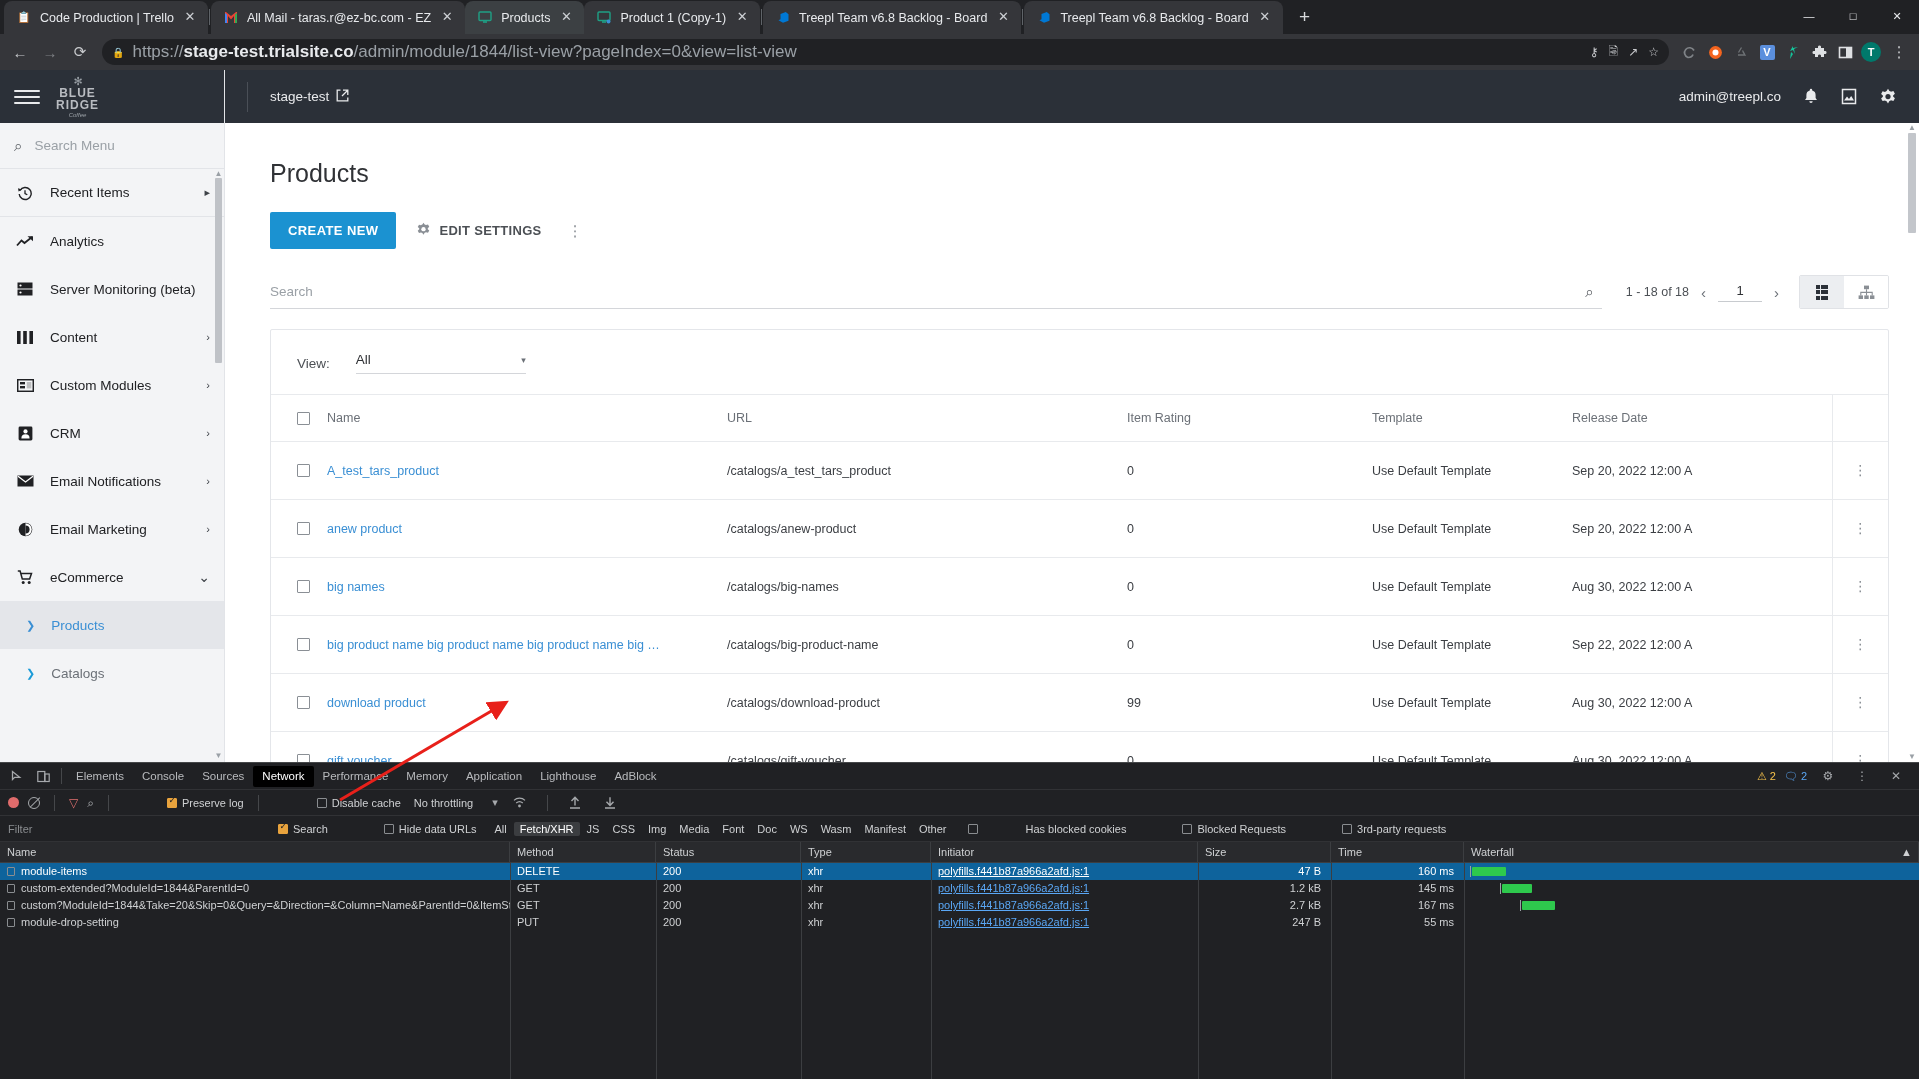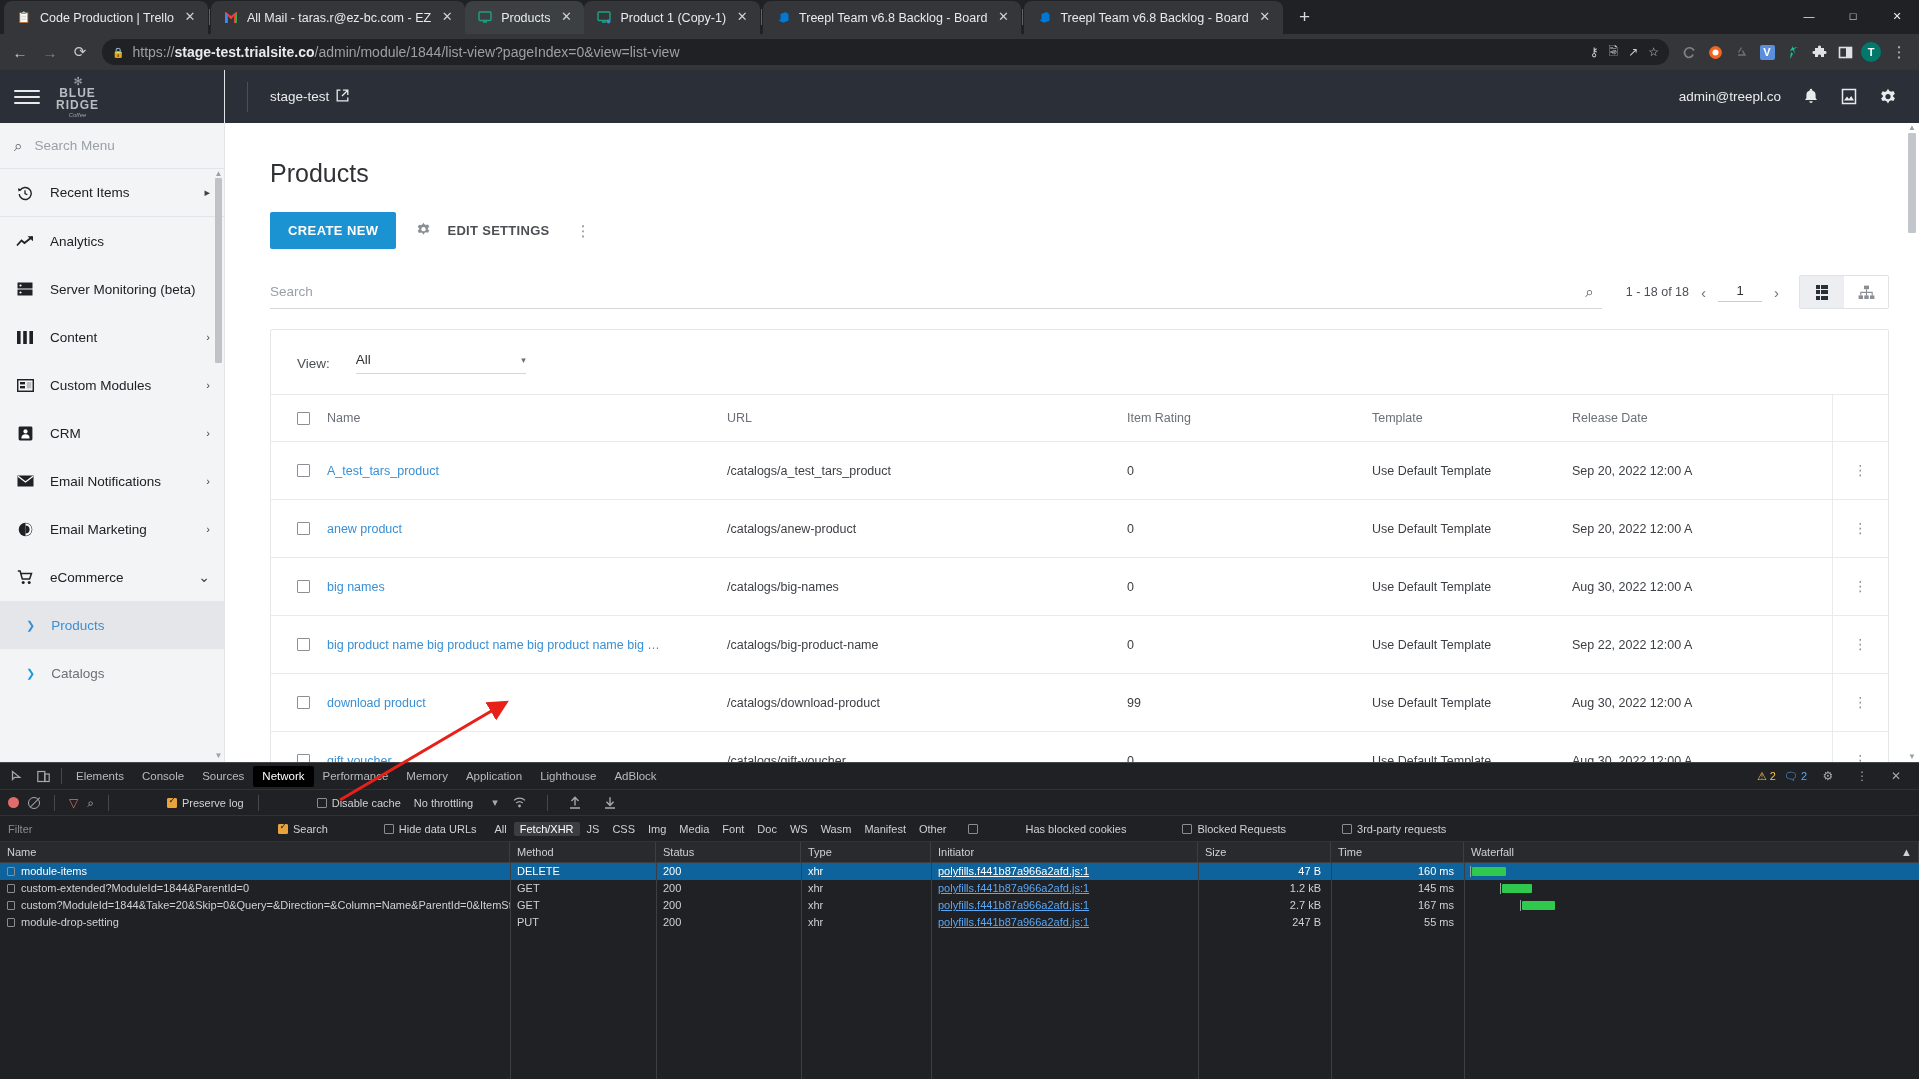--- a/index.html
+++ b/index.html
@@ -21,21 +21,21 @@
             justify-content:center; margin:0 0 3px 8px; }
   .winbtns { margin-left:auto; display:flex; align-items:flex-start; height:34px; }
   .winbtn { width:44px; height:32px; display:flex; align-items:center; justify-content:center; color:#e8eaed; font-size:11px; }
 
   .omnibar { height:36px; background:#35363a; display:flex; align-items:center; gap:2px; padding:0 6px; flex:none; }
   .nav-ic { width:28px; height:28px; display:flex; align-items:center; justify-content:center;
             color:#c8cacd; font-size:15px; }
   .nav-ic.dim { color:#7e8185; }
   .urlbox { flex:1; height:26px; background:#202124; border-radius:13px; display:flex; align-items:center;
             gap:8px; padding:0 10px; margin:0 6px; }
-  .url-text { font-size:14px; color:#9aa0a6; white-space:nowrap; overflow:hidden; }
+  .url-text { font-size:17px; color:#9aa0a6; white-space:nowrap; overflow:hidden; }
   .url-text b { color:#e8eaed; font-weight:700; }
   .url-right { margin-left:auto; display:flex; gap:10px; align-items:center; color:#c8cacd; font-size:12px; }
   .ext-ic { width:24px; height:24px; display:flex; align-items:center; justify-content:center; font-size:13px; color:#c8cacd; }
   .avatar-t { width:20px; height:20px; border-radius:50%; background:#00796b; color:#fff; font-size:11px;
               display:flex; align-items:center; justify-content:center; font-weight:600; }
 
   
   .viewport { flex:1; position:relative; overflow:hidden; background:#fff; display:flex; flex-direction:column; }
   .page { height:692px; display:flex; position:relative; background:#fff; flex:none; }
 
@@ -76,21 +76,21 @@
   .topbar .right .ic { color:#e9eaec; font-size:16px; display:flex; align-items:center; }
 
   .content { flex:1; overflow:hidden; position:relative; padding:0 30px 0 45px; }
   .c-scroll { position:absolute; right:2px; top:0; bottom:0; width:10px; }
   .c-scroll .bar { position:absolute; top:10px; width:8px; left:1px; height:100px; background:#c3c6cb; border-radius:1px; }
   .c-scroll .ar { color:#9aa0a6; font-size:8px; text-align:center; line-height:10px; }
   h1.ptitle { font-size:25px; font-weight:400; color:#303236; margin:36px 0 0 0; }
   .actions { display:flex; align-items:center; gap:20px; margin-top:24px; }
   .btn-primary { background:#1b92d1; color:#fff; font-size:13px; font-weight:700; letter-spacing:.4px;
                  padding:11px 18px; border:0; border-radius:2px; }
-  .btn-flat { display:flex; align-items:center; gap:16px; color:#4c5055; font-size:13px; font-weight:600; letter-spacing:.3px; }
+  .btn-flat { display:flex; align-items:center; gap:8px; color:#4c5055; font-size:13px; font-weight:600; letter-spacing:.3px; }
   .btn-flat .gear { color:#8a8f95; font-size:15px; }
   .kebab { color:#8a8f95; font-size:15px; letter-spacing:0; padding:0 6px; line-height:1; }
 
   .searchrow { display:flex; align-items:center; margin-top:26px; gap:0; }
   .searchfield { flex:1; border-bottom:1px solid #d4d6da; height:34px; display:flex; align-items:center; padding-right:8px; }
   .searchfield span { color:#9aa0a6; font-size:13.5px; }
   .searchfield .mag { margin-left:auto; color:#5f6368; font-size:15px; }
   .pager { display:flex; align-items:center; gap:12px; margin-left:24px; }
   .pager .cnt { font-size:12.5px; color:#4c5055; }
   .pager .ar { color:#6b7077; font-size:15px; }

